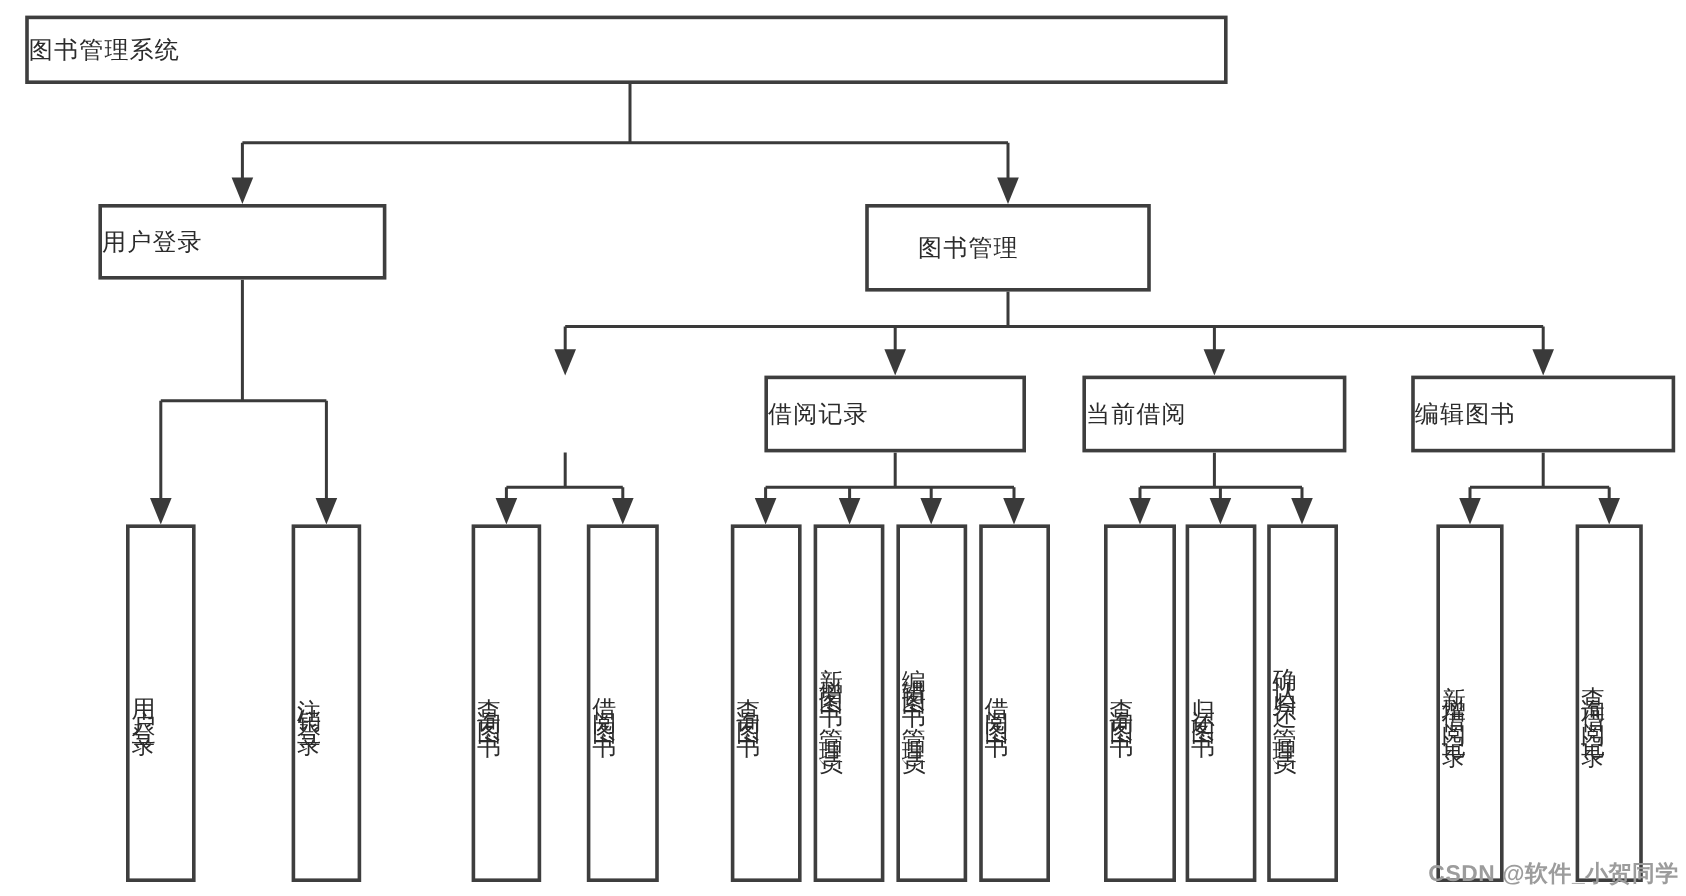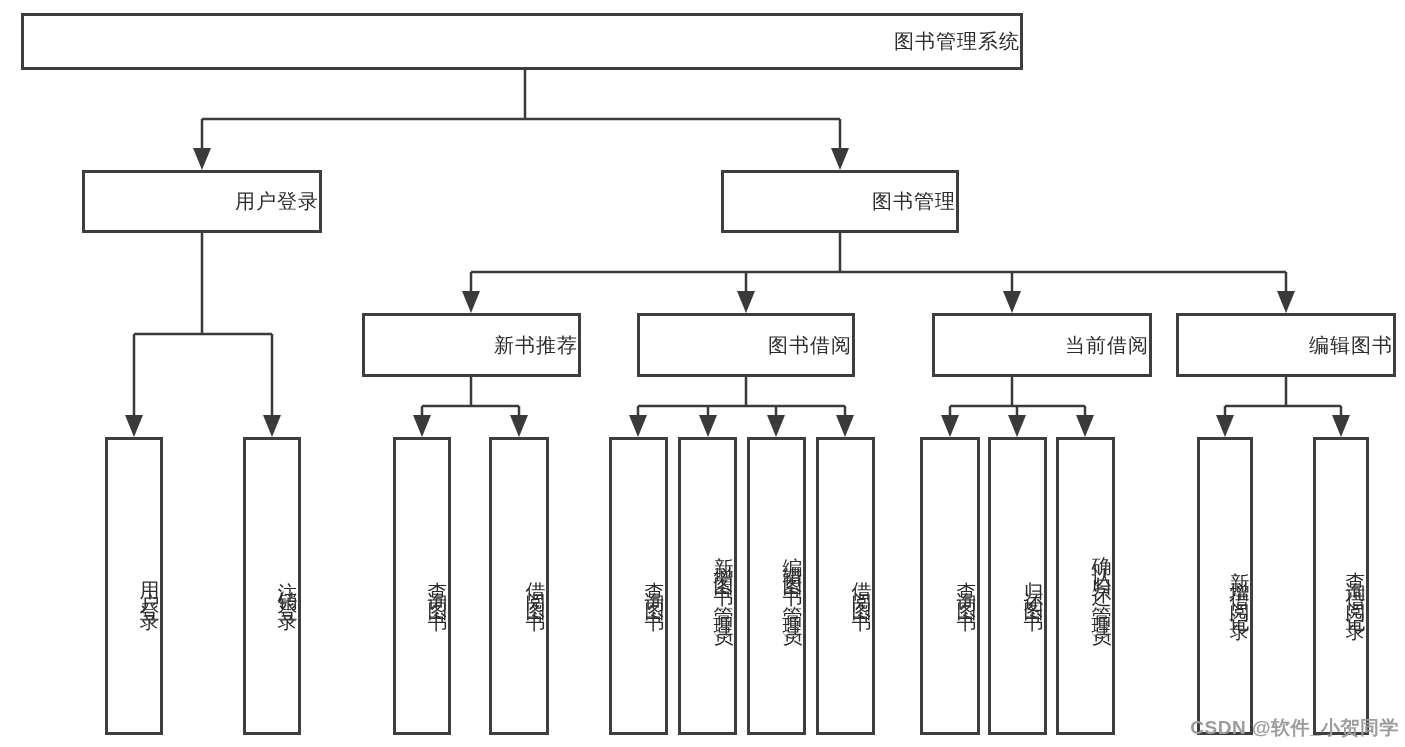--- a/index.html
+++ b/index.html
@@ -13,21 +13,21 @@
     color: #2b2b2b;
   }
   #wires { position: absolute; left: 0; top: 0; width: 1405px; height: 747px; z-index: 1; }
   .box {
     position: absolute;
     box-sizing: border-box;
     background: #ffffff;
     border: 3px solid #3e3e3e;
     display: flex;
     align-items: center;
-    justify-content: flex-end;
+    justify-content: flex-start;
     z-index: 2;
     font-size: 20px;
     letter-spacing: 1px;
     text-align: center;
   }
   .v-label {
     writing-mode: vertical-rl;
     text-orientation: mixed;
     letter-spacing: 10px;
     line-height: 1.05;
@@ -72,31 +72,28 @@
       <polygon points="1332,415 1350,415 1341,437" fill="#3a3a3a"></polygon>
     </svg>
 
   <div class="box" style="left:21px; top:13px; width:1002px; height:57px;">
     <span>图书管理系统</span>
   </div>
 
   <div class="box" style="left:82px; top:170px; width:240px; height:63px;">
     <span>用户登录</span>
   </div>
-  <div class="box" style="left:721px; top:170px; width:238px; height:63px;">
+  <div class="box" style="left:721px; top:170px; width:238px; height:73px;padding-left:41px;">
     <span>图书管理</span>
   </div>
 
-  <div class="box" style="left:362px; top:313px; width:219px; height:64px;">
-    <span>新书推荐</span>
+  <div class="box" style="left:637px; top:313px; width:218px; height:64px;">
+    <span>借阅记录</span>
   </div>
-  <div class="box" style="left:637px; top:313px; width:218px; height:64px;">
-    <span>图书借阅</span>
-  </div>
-  <div class="box" style="left:932px; top:313px; width:220px; height:64px;">
+  <div class="box" style="left:902px; top:313px; width:220px; height:64px;">
     <span>当前借阅</span>
   </div>
   <div class="box" style="left:1176px; top:313px; width:220px; height:64px;">
     <span>编辑图书</span>
   </div>
 
   <div class="box" style="left:105px; top:437px; width:58px; height:298px;">
     <span class="v-label">用户登录</span>
   </div>
   <div class="box" style="left:243px; top:437px; width:58px; height:298px;">

